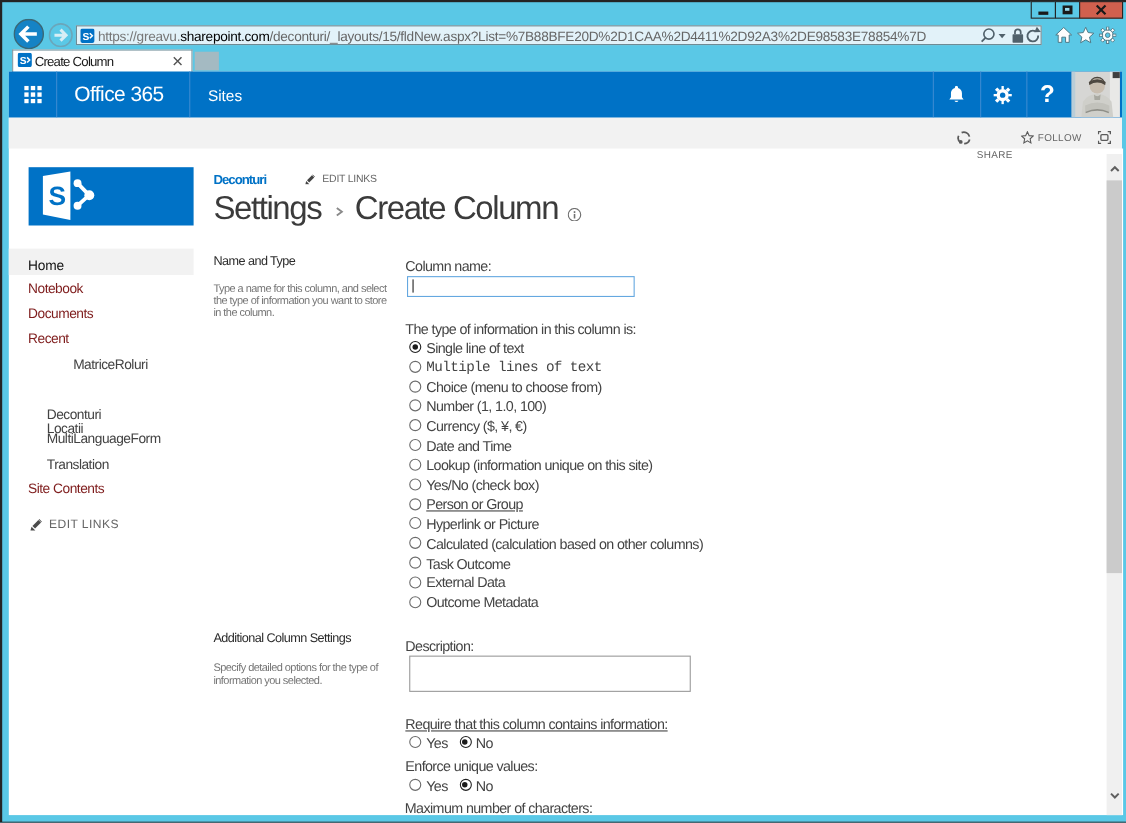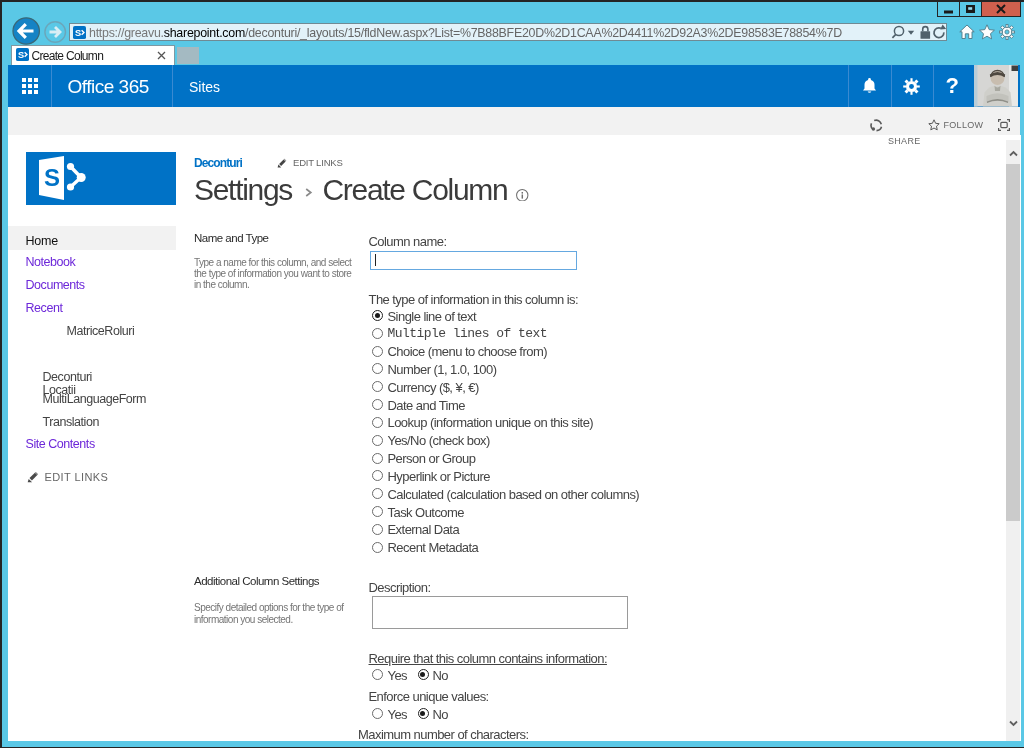--- a/index.html
+++ b/index.html
@@ -25,21 +25,21 @@
 .sdiv { position:absolute; top:65px; width:1px; height:41.5px; background:#3a8ad1; }
 .suitetxt { position:absolute; color:#ffffff; }
 
 #ribbon { position:absolute; left:8px; top:106.5px; width:1012px; height:28.5px; background:#f2f2f2; }
 .ribtxt { font-size:9px; color:#666; letter-spacing:0.3px; }
 
 #sb-track { position:absolute; left:1006px; top:140px; width:14px; height:601px; background:#f0f0f0; }
 #sb-thumb { position:absolute; left:1006px; top:164px; width:14px; height:357px; background:#cbcbcb; }
 
 #homebg { position:absolute; left:8px; top:226px; width:168px; height:24px; background:#f2f2f2; }
-.nav { position:absolute; left:25.5px; font-size:12.5px; letter-spacing:-0.45px; color:#6d28d9; }
+.nav { position:absolute; left:25.5px; font-size:12.5px; letter-spacing:-0.45px; color:#7f1d1d; }
 .nav2 { position:absolute; left:42.5px; font-size:12.5px; letter-spacing:-0.45px; color:#434343; }
 
 #logo { position:absolute; left:26px; top:152px; width:150px; height:53px; background:#0072c6; }
 
 .lbl { font-size:13px; letter-spacing:-0.55px; color:#444; position:absolute; white-space:nowrap; }
 .seclbl { font-size:11.5px; letter-spacing:-0.5px; color:#2b2b2b; position:absolute; white-space:nowrap; }
 .help { font-size:10px; letter-spacing:-0.5px; color:#757575; position:absolute; line-height:11px; }
 .radio { position:absolute; width:11px; height:11px; border:1px solid #6b6b6b; border-radius:50%; background:#fff; }
 .radio.sel { border:1.5px solid #222; }
 .radio.sel::after { content:""; position:absolute; left:1.5px; top:1.5px; width:5px; height:5px; border-radius:50%; background:#1b1b1b; }
@@ -288,43 +288,43 @@
 <div class="lbl" style="left:387.5px; top:361.9px;">Number (1, 1.0, 100)</div>
 <div class="radio" style="left:372px; top:381.2px;"></div>
 <div class="lbl" style="left:387.5px; top:379.7px;">Currency ($, ¥, €)</div>
 <div class="radio" style="left:372px; top:399.1px;"></div>
 <div class="lbl" style="left:387.5px; top:397.6px;">Date and Time</div>
 <div class="radio" style="left:372px; top:416.9px;"></div>
 <div class="lbl" style="left:387.5px; top:415.4px;">Lookup (information unique on this site)</div>
 <div class="radio" style="left:372px; top:434.7px;"></div>
 <div class="lbl" style="left:387.5px; top:433.2px;">Yes/No (check box)</div>
 <div class="radio" style="left:372px; top:452.6px;"></div>
-<div class="lbl" style="left:387.5px; top:451.1px;">Person or Group</div>
+<div class="lbl" style="left:387.5px; top:451.1px;text-decoration:underline;">Person or Group</div>
 <div class="radio" style="left:372px; top:470.4px;"></div>
 <div class="lbl" style="left:387.5px; top:468.9px;">Hyperlink or Picture</div>
 <div class="radio" style="left:372px; top:488.2px;"></div>
 <div class="lbl" style="left:387.5px; top:486.7px;">Calculated (calculation based on other columns)</div>
 <div class="radio" style="left:372px; top:506.1px;"></div>
 <div class="lbl" style="left:387.5px; top:504.6px;">Task Outcome</div>
 <div class="radio" style="left:372px; top:523.9px;"></div>
 <div class="lbl" style="left:387.5px; top:522.4px;">External Data</div>
 <div class="radio" style="left:372px; top:541.7px;"></div>
-<div class="lbl" style="left:387.5px; top:540.2px;">Recent Metadata</div>
+<div class="lbl" style="left:387.5px; top:540.2px;">Outcome Metadata</div>
 
 <div class="seclbl" style="left:194px; top:574.5px;">Additional Column Settings</div>
 <div class="help" style="left:194px; top:602px; line-height:11.5px;">Specify detailed options for the type of<br>information you selected.</div>
 
 <div class="lbl" style="left:368.5px; top:580.3px;">Description:</div>
 <div id="descbox"></div>
 
 <div class="lbl" style="left:368.5px; top:650.5px;text-decoration:underline;">Require that this column contains information:</div>
 <div class="radio" style="left:372px; top:669px;"></div>
 <div class="lbl" style="left:387.5px; top:667.5px;">Yes</div>
 <div class="radio sel" style="left:417.5px; top:669px;"></div>
 <div class="lbl" style="left:432.5px; top:667.5px;">No</div>
 
 <div class="lbl" style="left:368.5px; top:688.5px;">Enforce unique values:</div>
 <div class="radio" style="left:372px; top:708px;"></div>
 <div class="lbl" style="left:387.5px; top:706.5px;">Yes</div>
 <div class="radio sel" style="left:417.5px; top:708px;"></div>
 <div class="lbl" style="left:432.5px; top:706.5px;">No</div>
 
-<div class="lbl" style="left:358px; top:726.5px;">Maximum number of characters:</div>
+<div class="lbl" style="left:368px; top:726.5px;">Maximum number of characters:</div>
 
 </body></html>

